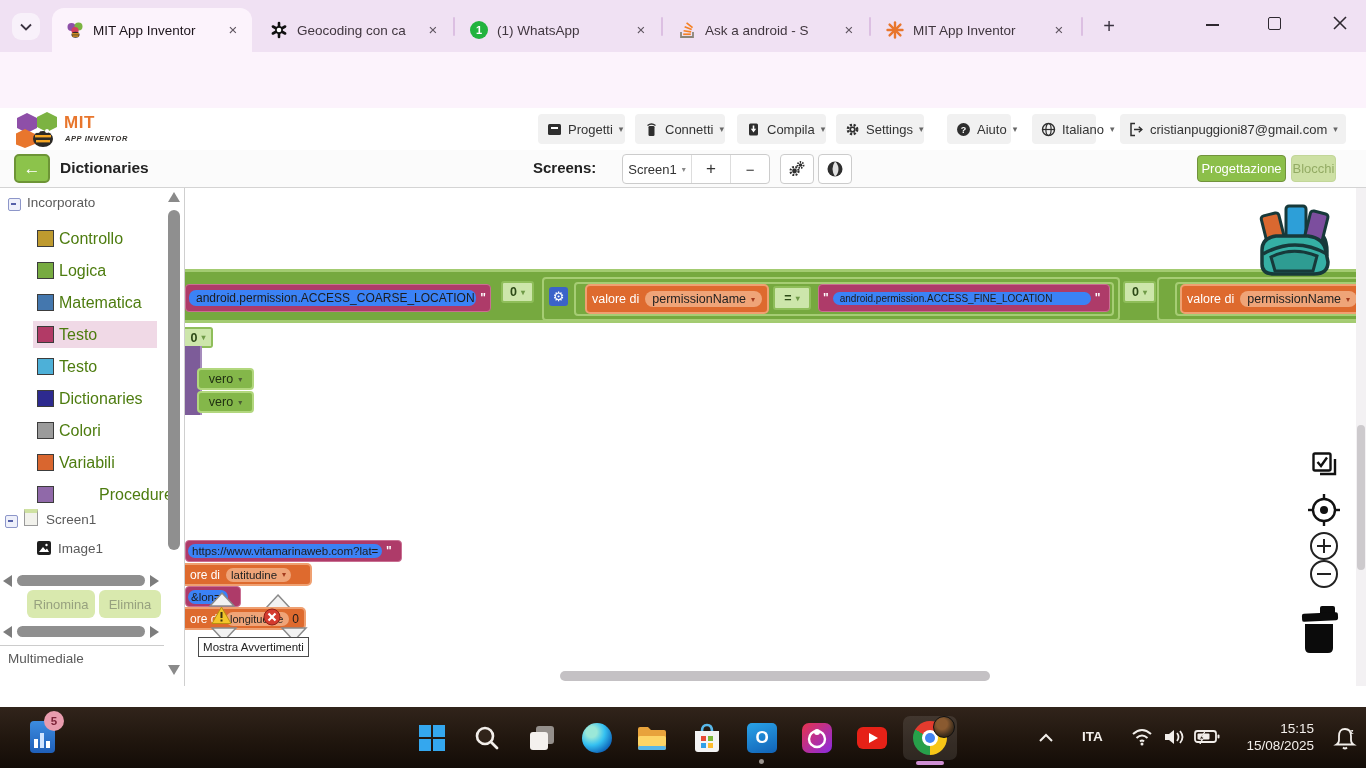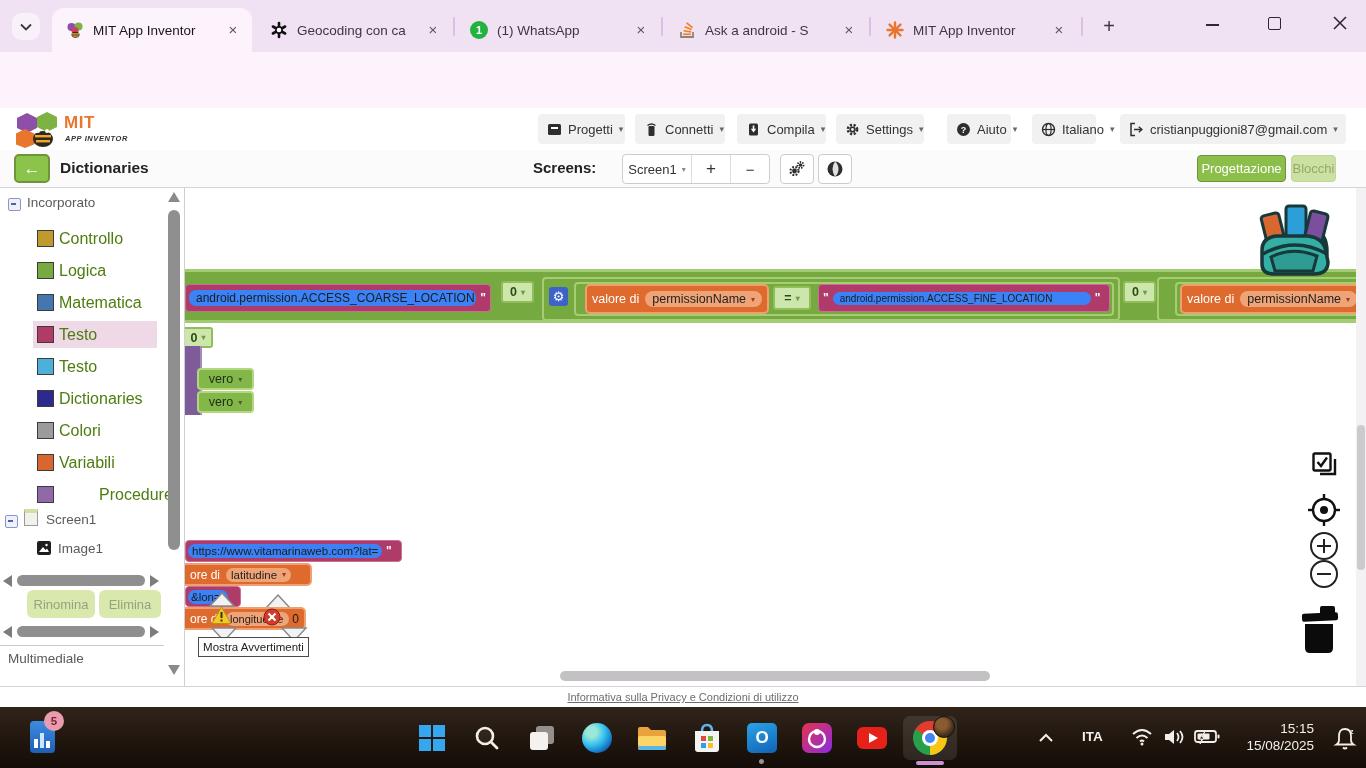--- a/index.html
+++ b/index.html
@@ -575,23 +575,20 @@
       <rect x="25" y="4" width="15" height="9" rx="2" fill="#0b0b0b"></rect>
       <rect x="7" y="11" width="36" height="8" rx="2" fill="#0b0b0b" transform="rotate(-3 25 15)"></rect>
       <path d="M10 22 h28 v24 q0 5 -5 5 h-18 q-5 0 -5 -5 z" fill="#0b0b0b"></path>
     </svg>
 
     <div class="abs" style="left:1171px;top:0;width:10px;height:498px;background:#f3f1f3;"></div>
     <div class="abs canvas-scroll" style="left:1172px;top:237px;width:8px;height:145px;"></div>
     <div class="abs canvas-scroll" style="left:375px;top:483px;width:430px;height:10px;background:#c4c1c4;"></div>
   </div>
 
-  <div class="abs" id="footer">
-    <a href="#">Informativa sulla Privacy e Condizioni di utilizzo</a>
-  </div>
 
   <div class="abs" id="taskbar">
 
     <div class="abs" style="left:30px;top:14px;width:25px;height:32px;background:linear-gradient(180deg,#3c8ce0,#1f5fb8);border-radius:4px;">
       <svg width="25" height="32" viewBox="0 0 25 32">
           <rect x="4" y="18" width="4" height="9" fill="#fff"></rect>
           <rect x="10" y="12" width="4" height="15" fill="#cfe4ff"></rect>
           <rect x="16" y="20" width="4" height="7" fill="#fff"></rect>
         </svg>
     </div>

